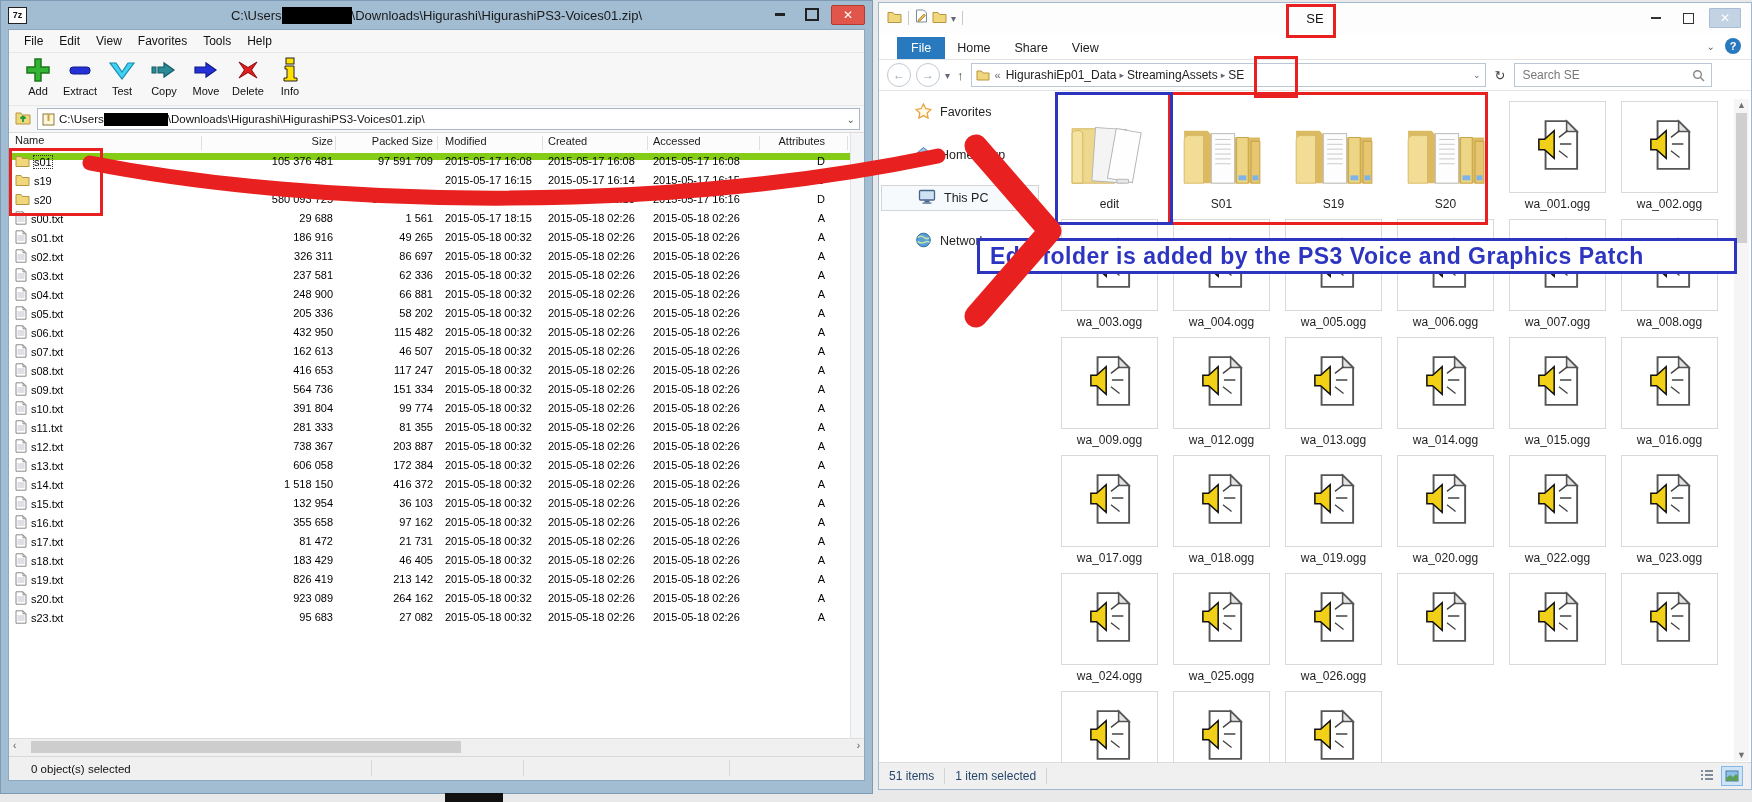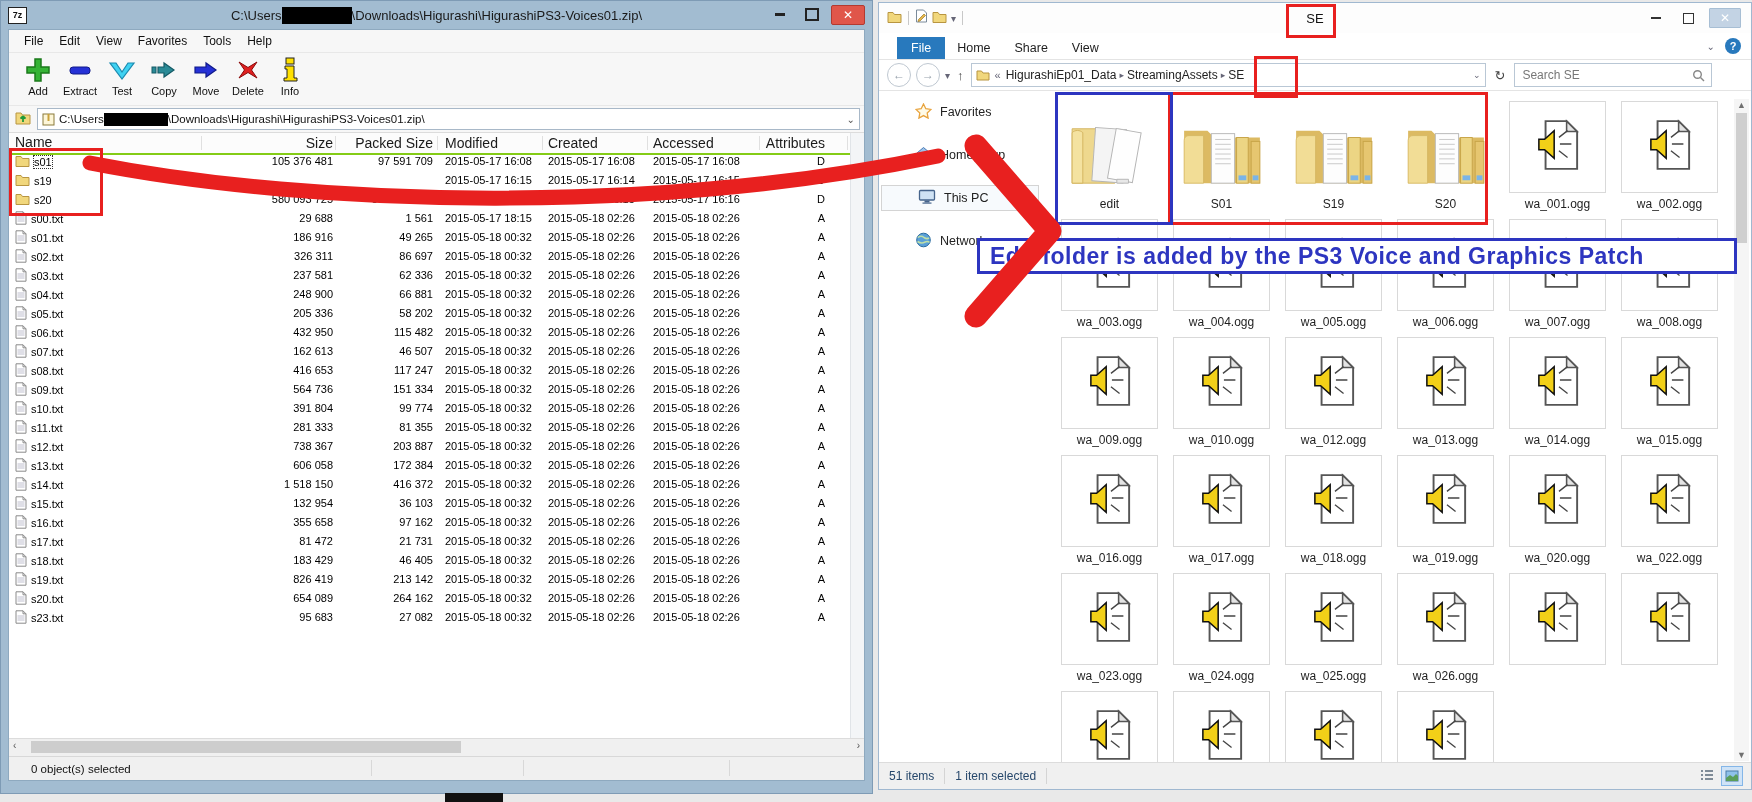--- a/index.html
+++ b/index.html
@@ -30,21 +30,21 @@
   .tbtn .tico{height:28px;display:flex;align-items:center;justify-content:center;}
   .tbtn .tlab{font-size:11px;color:#111;margin-top:1px;}
   #zip-addr{height:26px;background:#f7f7f7;display:flex;align-items:center;padding:0 4px 0 6px;gap:6px;
     border-bottom:1px solid #dcdcdc;}
   #zip-addr-box{flex:1;height:20px;background:#fff;border:1px solid #a8b8c8;display:flex;align-items:center;
     padding:0 4px;font-size:11.5px;color:#111;gap:4px;}
   #zip-addr-drop{margin-left:auto;color:#555;font-size:10px;}
   #zip-list{flex:1;background:#fff;position:relative;overflow:hidden;display:flex;}
   #zip-list-main{flex:1;position:relative;}
   #zip-vscroll{width:13px;background:#f3f5f7;border-left:1px solid #e0e4e8;}
-  #zip-header{height:20px;border-bottom:2px solid #84cc16;background:#fcfcfc;position:relative;font-size:14px;color:#1a1a1a;}
+  #zip-header{height:20px;border-bottom:7px solid #84cc16;background:#fcfcfc;position:relative;font-size:11px;color:#1a1a1a;}
   .hsep{position:absolute;top:3px;width:1px;height:14px;background:#e0e0e0;}
   #zip-rows{position:absolute;left:0;right:0;top:20px;bottom:0;}
   .zrow{position:relative;height:19px;font-size:11px;color:#000;}
   .col-name{position:absolute;left:6px;top:1px;width:185px;display:flex;align-items:center;gap:4px;white-space:nowrap;}
   .col-size{position:absolute;left:200px;top:2px;width:124px;text-align:right;}
   .col-packed{position:absolute;left:330px;top:2px;width:94px;text-align:right;}
   .col-mod{position:absolute;left:436px;top:2px;width:98px;}
   .col-cre{position:absolute;left:539px;top:2px;width:98px;}
   .col-acc{position:absolute;left:644px;top:2px;width:98px;}
   .col-attr{position:absolute;left:756px;top:2px;width:60px;text-align:right;}
@@ -611,21 +611,21 @@
               </div>
               <div class="zrow">
                 <span class="col-name">
                   <span><svg width="12" height="14" viewBox="0 0 12 14">
                       <path d="M1 .8 h7 L11 3.8 V13.2 H1 z" fill="#fff" stroke="#8a8a8a"></path>
                       <path d="M8 .8 V3.8 H11" fill="none" stroke="#8a8a8a"></path>
                       <path d="M2.5 6 h7 M2.5 8 h7 M2.5 10 h7" stroke="#b8b8c8" stroke-width=".9"></path>
                     </svg></span>
                   <span class="nm">s20.txt</span>
                 </span>
-                <span class="col-size">654 089</span>
+                <span class="col-size">923 089</span>
                 <span class="col-packed">264 162</span>
                 <span class="col-mod">2015-05-18 00:32</span>
                 <span class="col-cre">2015-05-18 02:26</span>
                 <span class="col-acc">2015-05-18 02:26</span>
                 <span class="col-attr">A</span>
               </div>
               <div class="zrow">
                 <span class="col-name">
                   <span><svg width="12" height="14" viewBox="0 0 12 14">
                       <path d="M1 .8 h7 L11 3.8 V13.2 H1 z" fill="#fff" stroke="#8a8a8a"></path>
@@ -919,31 +919,20 @@
           </div>
           <div class="tile">
             <div class="icobox">
               <span><svg width="44" height="52" viewBox="0 0 46 54">
                   <path d="M10 2 h22 l11 11 v39 H10 z" fill="#fff" stroke="#555" stroke-width="2"></path>
                   <path d="M32 2 l11 11 h-11 z" fill="#e4e4e4" stroke="#555" stroke-width="1.6"></path>
                   <path d="M3 21 v11 h6 l10 9 V12 l-10 9 z" fill="#f2d018" stroke="#111" stroke-width="1.6"></path>
                   <path d="M24 19 l9 -7 M25 26 h12 M24 33 l9 7" stroke="#444" stroke-width="1.4"></path>
                 </svg></span>
             </div>
-            <div class="tlabel">wa_010.ogg</div>
-          </div>
-          <div class="tile">
-            <div class="icobox">
-              <span><svg width="44" height="52" viewBox="0 0 46 54">
-                  <path d="M10 2 h22 l11 11 v39 H10 z" fill="#fff" stroke="#555" stroke-width="2"></path>
-                  <path d="M32 2 l11 11 h-11 z" fill="#e4e4e4" stroke="#555" stroke-width="1.6"></path>
-                  <path d="M3 21 v11 h6 l10 9 V12 l-10 9 z" fill="#f2d018" stroke="#111" stroke-width="1.6"></path>
-                  <path d="M24 19 l9 -7 M25 26 h12 M24 33 l9 7" stroke="#444" stroke-width="1.4"></path>
-                </svg></span>
-            </div>
             <div class="tlabel">wa_012.ogg</div>
           </div>
           <div class="tile">
             <div class="icobox">
               <span><svg width="44" height="52" viewBox="0 0 46 54">
                   <path d="M10 2 h22 l11 11 v39 H10 z" fill="#fff" stroke="#555" stroke-width="2"></path>
                   <path d="M32 2 l11 11 h-11 z" fill="#e4e4e4" stroke="#555" stroke-width="1.6"></path>
                   <path d="M3 21 v11 h6 l10 9 V12 l-10 9 z" fill="#f2d018" stroke="#111" stroke-width="1.6"></path>
                   <path d="M24 19 l9 -7 M25 26 h12 M24 33 l9 7" stroke="#444" stroke-width="1.4"></path>
                 </svg></span>

